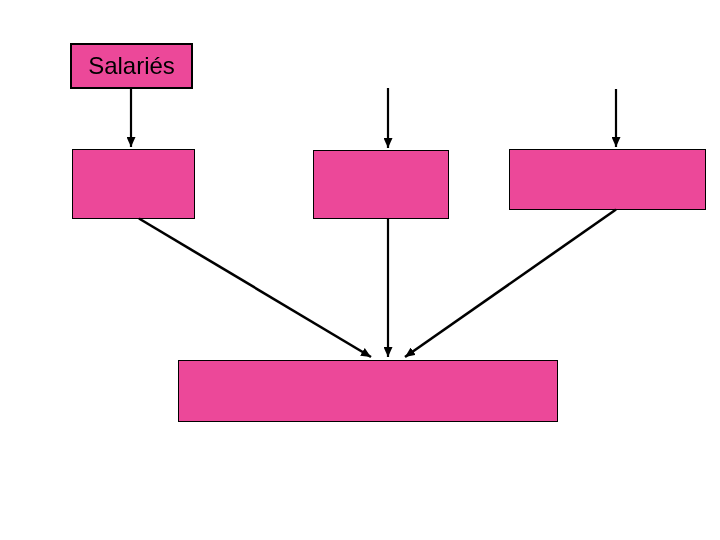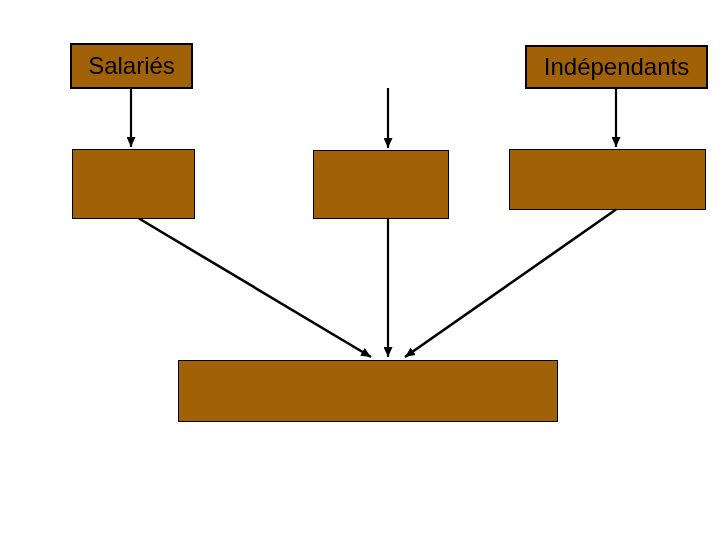--- a/index.html
+++ b/index.html
@@ -20,21 +20,21 @@
   .arrow-layer {
     position: absolute;
     left: 0;
     top: 0;
     width: 720px;
     height: 540px;
     pointer-events: none;
   }
   .box {
     position: absolute;
-    background: #a16207;
+    background: #ec4899;
     border: 1.6px solid #000000;
     box-sizing: border-box;
   }
   .label-box {
     border-width: 2px;
     display: flex;
     align-items: center;
     justify-content: center;
     font-size: 24px;
     color: #000000;
@@ -51,23 +51,20 @@
 </head>
 <body>
 
 <div class="canvas">
 
   <div class="box label-box box-salaries">
     <span>Salariés</span>
   </div>
 
 
-  <div class="box label-box box-independants">
-    <span>Indépendants</span>
-  </div>
 
   <div class="box empty-salaries">
     <span></span>
   </div>
 
   <div class="box empty-proprietaires">
     <span></span>
   </div>
 
   <div class="box empty-independants">

